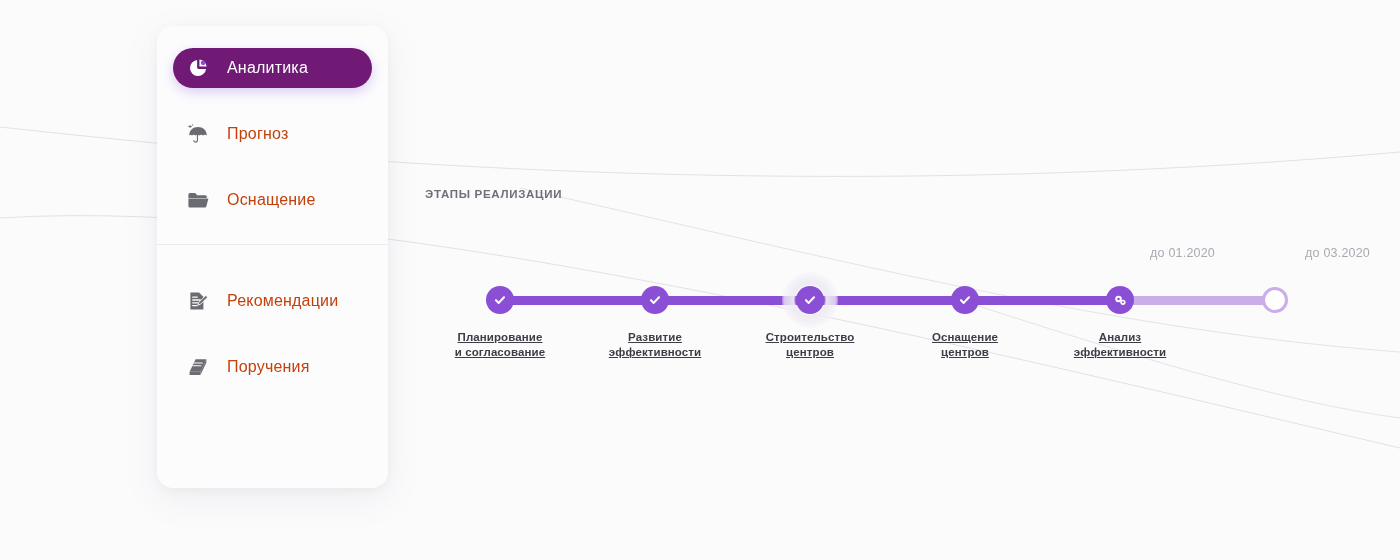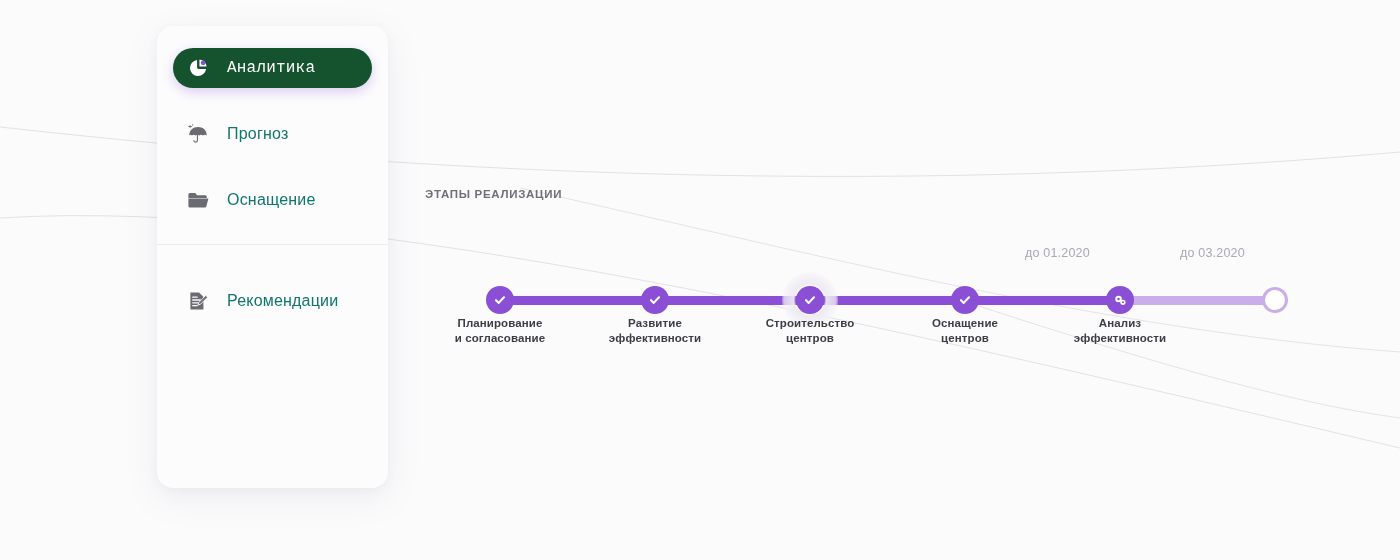--- a/index.html
+++ b/index.html
@@ -53,39 +53,38 @@
     height: 40px;
     margin: 0 16px 26px 16px;
     border-radius: 20px;
     padding-left: 12px;
     box-sizing: border-box;
     cursor: pointer;
   }
   .nav-item:last-child { margin-bottom: 0; }
 
   .nav-item.active {
-    background: #14532d;
+    background: #701a75;
     box-shadow: 0 4px 12px rgba(138,79,213,0.28);
-    font-family: Liberation Mono, monospace;
   }
 
   .nav-icon {
     width: 26px;
     height: 26px;
     flex: 0 0 26px;
     display: flex;
     align-items: center;
     justify-content: center;
     margin-right: 16px;
   }
   .nav-icon svg { display: block; }
 
   .nav-label {
     font-size: 16px;
-    color: #0f766e;
+    color: #c2410c;
     letter-spacing: 0.2px;
     white-space: nowrap;
   }
   .nav-item.active .nav-label { color: #ffffff; }
 
   
   #timeline-section {
     position: absolute;
     left: 425px;
     top: 188px;
@@ -148,37 +147,38 @@
     background: radial-gradient(circle,
                 rgba(255,255,255,0) 36%,
                 rgba(237,234,242,0.95) 41%,
                 rgba(244,242,247,0.75) 64%,
                 rgba(250,249,252,0) 78%);
     pointer-events: none;
   }
 
   .node-label {
     position: absolute;
-    top: 86px;
+    top: 100px;
     width: 190px;
     margin-left: -95px;
     text-align: center;
     font-size: 11.5px;
     font-weight: bold;
     line-height: 15px;
     color: #3d3d46;
     letter-spacing: 0.1px;
+    text-decoration: underline;
   }
 
   .node-date {
     position: absolute;
     top: 16px;
     width: 190px;
     margin-left: -95px;
-    text-align: left;
+    text-align: right;
     font-size: 12.5px;
     color: #a9a9b2;
     letter-spacing: 0.2px;
   }
 </style>
 </head>
 <body>
 
 <svg id="bg-decor" viewBox="0 0 1400 560" xmlns="http://www.w3.org/2000/svg">
   <path d="M0,127 C 300,160 800,205 1400,152" fill="none" stroke="#e2e2e6" stroke-width="1"></path>
@@ -234,20 +234,31 @@
       <span class="nav-icon">
         <svg width="24" height="24" viewBox="0 0 24 24">
           <path d="M4.4 3.4 L13.0 3.4 L17.4 7.8 L17.4 20.6 L4.4 20.6 Z" fill="#6b6b72"></path>
           <path d="M6.7 8.2 L11.2 8.2 M6.7 11.0 L14.2 11.0 M6.7 13.8 L12.2 13.8 M6.7 16.6 L11.2 16.6" stroke="#fbfbfc" stroke-width="1.3" stroke-linecap="round"></path>
           <path d="M19.8 6.4 L21.6 8.2 L14.6 15.2 L12.0 16.0 L12.8 13.4 Z" fill="#6b6b72" stroke="#fbfbfc" stroke-width="0.9" stroke-linejoin="round"></path>
         </svg>
       </span>
       <span class="nav-label">Рекомендации</span>
     </div>
 
+    <div class="nav-item">
+      <span class="nav-icon">
+        <svg width="24" height="24" viewBox="0 0 24 24">
+          <path d="M3.6 16.8 L9.6 4.2 L20.4 4.2 L14.4 16.8 Z" fill="#6b6b72"></path>
+          <path d="M3.6 16.8 L14.4 16.8 L14.4 20.0 L3.6 20.0 Z" fill="#6b6b72"></path>
+          <path d="M14.4 16.8 L20.4 4.2 L20.4 7.4 L14.4 20.0 Z" fill="#6b6b72"></path>
+          <path d="M6.9 10.8 L14.9 10.8 M8.3 8.0 L16.3 8.0" stroke="#fbfbfc" stroke-width="1.1" stroke-linecap="round"></path>
+        </svg>
+      </span>
+      <span class="nav-label">Поручения</span>
+    </div>
   </div>
 </div>
 
 <div id="timeline-section">
   <div id="timeline-title">ЭТАПЫ РЕАЛИЗАЦИИ</div>
 
   <div id="timeline-wrap">
 
     <div class="track" style="left:75px; width:620px; background:#8a4fd5;"></div>
     <div class="track" style="left:690px; width:160px; background:#c9aee9;"></div>

